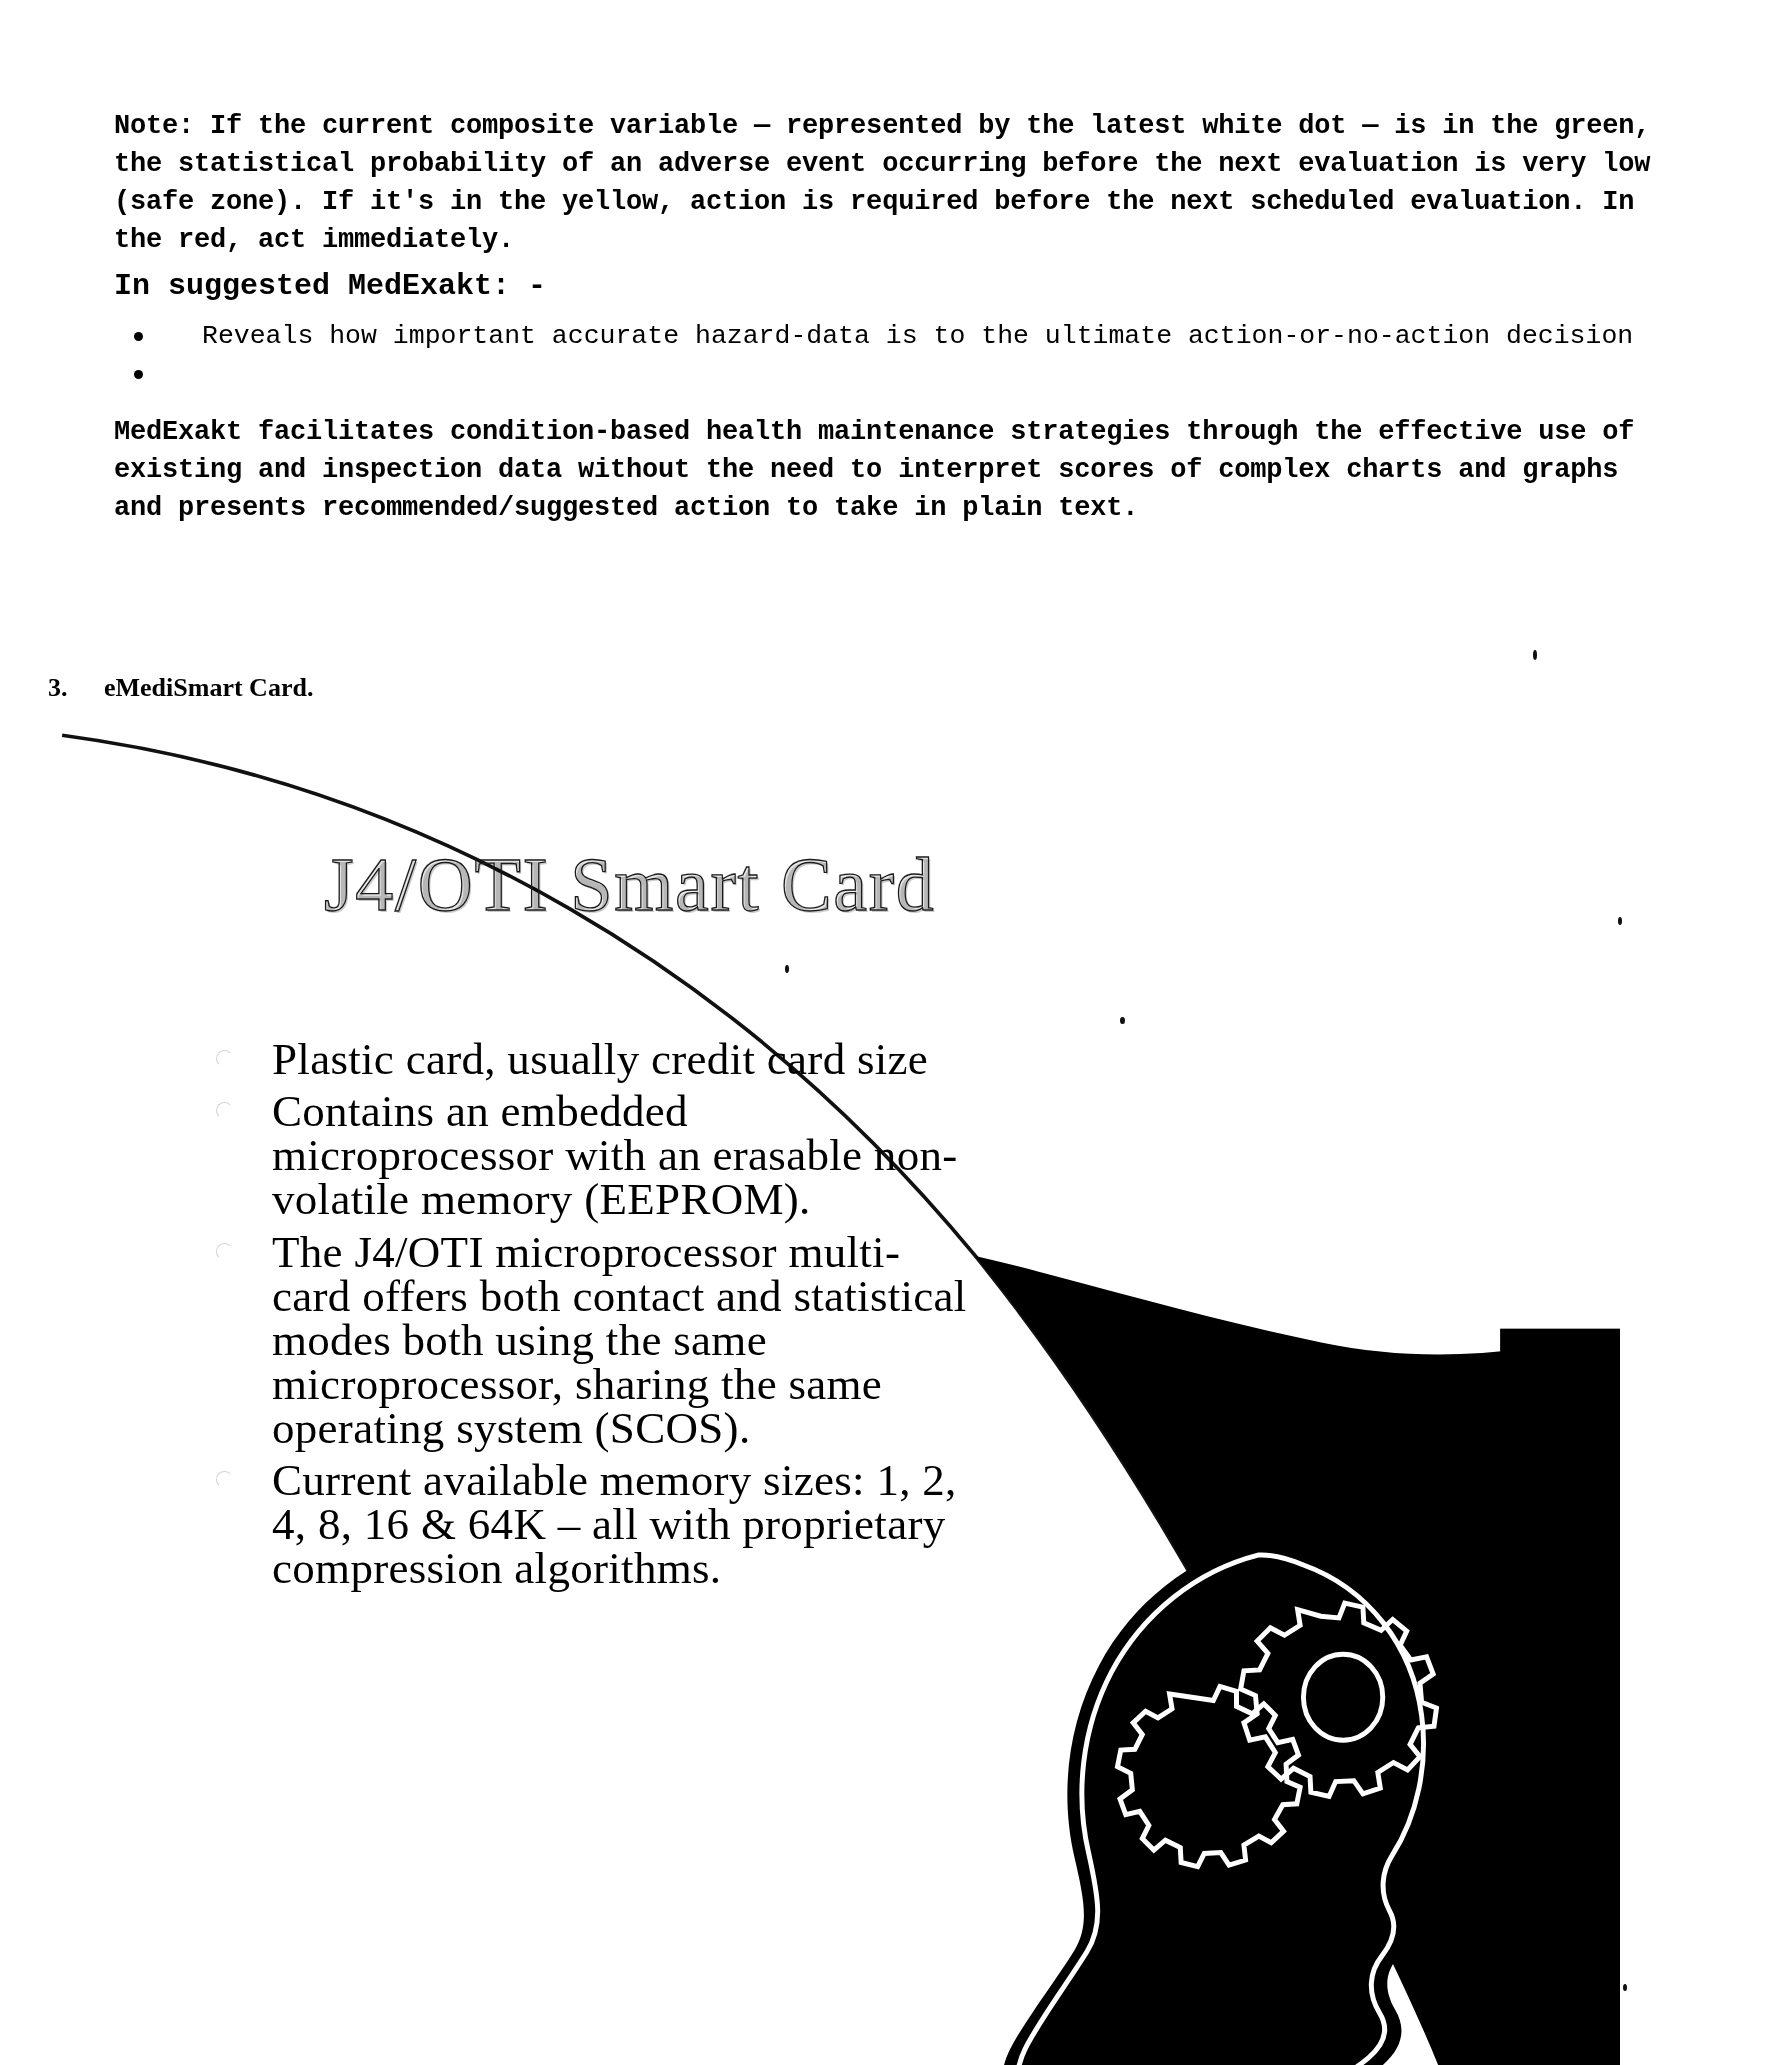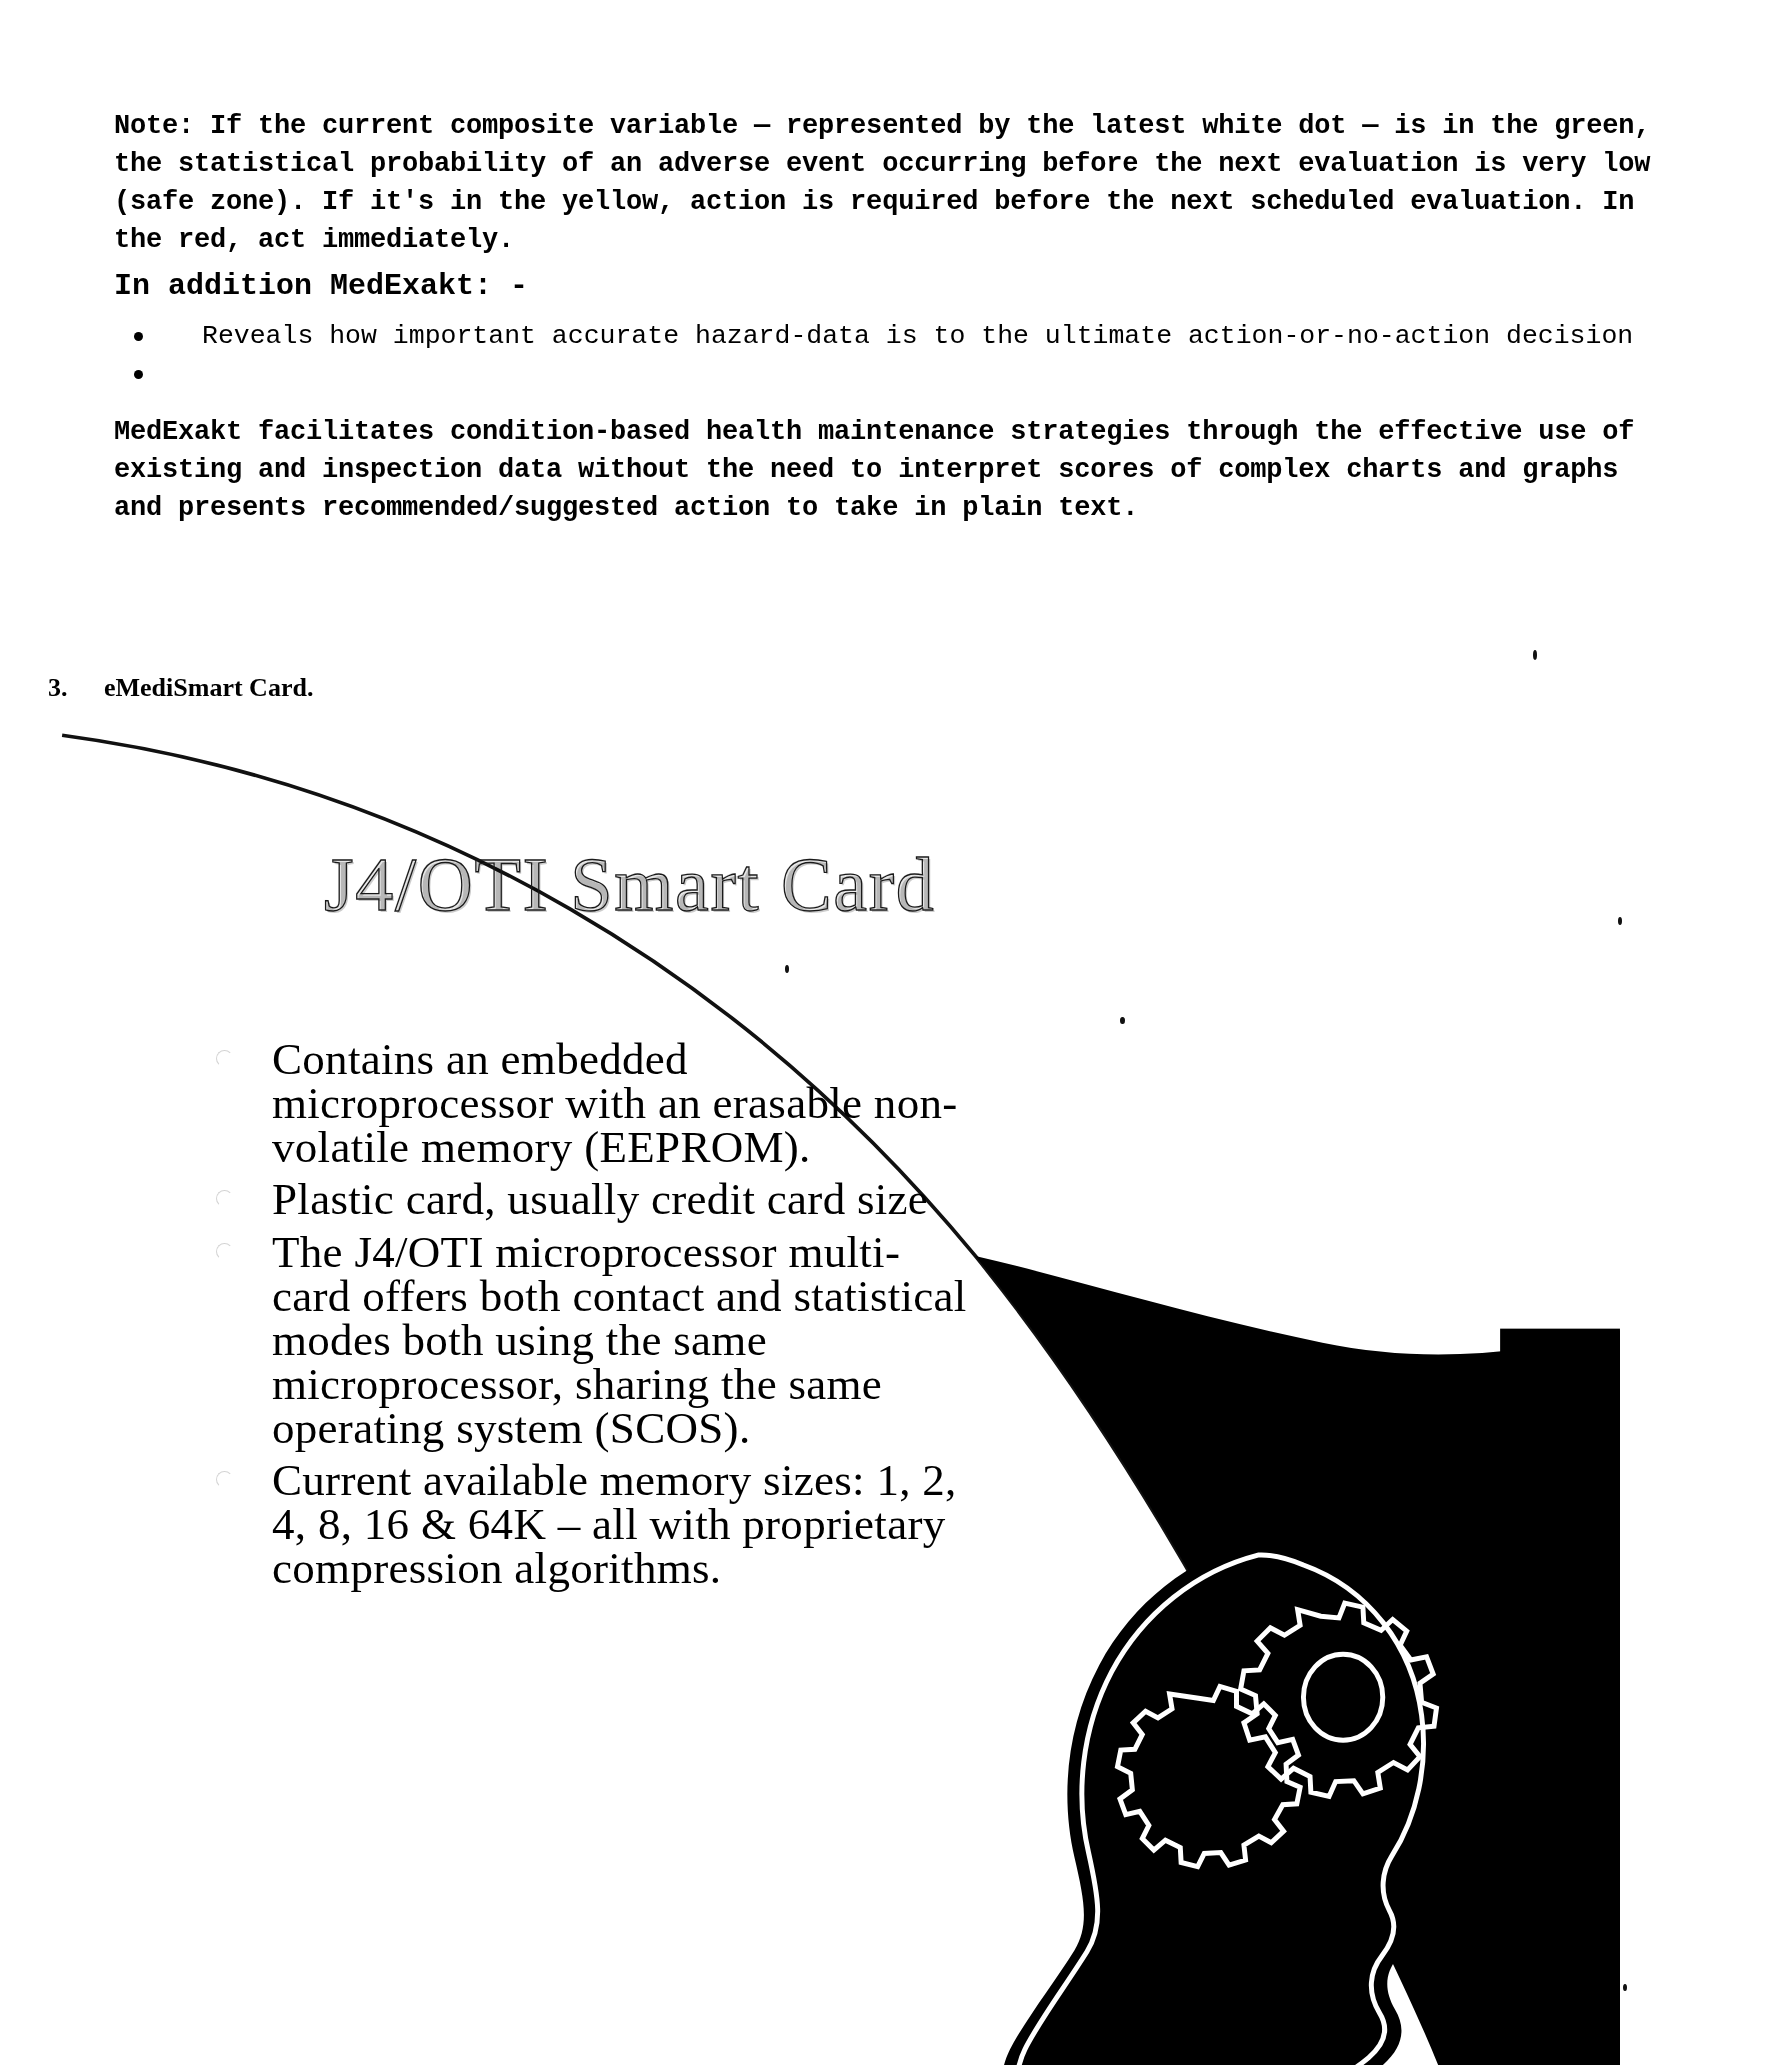--- a/index.html
+++ b/index.html
@@ -157,21 +157,21 @@
     border-radius: 50%;
   }
 </style>
 </head>
 <body>
 
 <div class="doc-text">
 
   <p class="note-para">Note: If the current composite variable — represented by the latest white dot — is in the green, the statistical probability of an adverse event occurring before the next evaluation is very low (safe zone). If it's in the yellow, action is required before the next scheduled evaluation. In the red, act immediately.</p>
 
-  <div class="heading-addition">In addition MedExakt: -</div>
+  <div class="heading-addition">In suggested MedExakt: -</div>
 
   <ul class="bullets">
     <li>
       <span class="bullet-dot"></span>
       <span>Reveals how important accurate hazard-data is to the ultimate action-or-no-action decision</span>
     </li>
     <li>
       <span class="bullet-dot"></span>
     </li>
   </ul>
@@ -249,25 +249,25 @@
       </g>
     </g>
   </svg>
 </div>
 
 <div class="slide-title">J4/OTI Smart Card</div>
 
 <ul class="slide-list">
   <li>
     <span class="ghost-bullet"></span>
+    <span>Plastic card, usually credit card size</span>
+  </li>
+  <li>
+    <span class="ghost-bullet"></span>
     <span>Contains an embedded microprocessor with an erasable non-volatile memory (EEPROM).</span>
-  </li>
-  <li>
-    <span class="ghost-bullet"></span>
-    <span>Plastic card, usually credit card size</span>
   </li>
   <li>
     <span class="ghost-bullet"></span>
     <span>The J4/OTI microprocessor multi-card offers both contact and statistical modes both using the same microprocessor, sharing the same operating system (SCOS).</span>
   </li>
   <li>
     <span class="ghost-bullet"></span>
     <span>Current available memory sizes: 1, 2, 4, 8, 16 &amp; 64K – all with proprietary compression algorithms.</span>
   </li>
 </ul>

